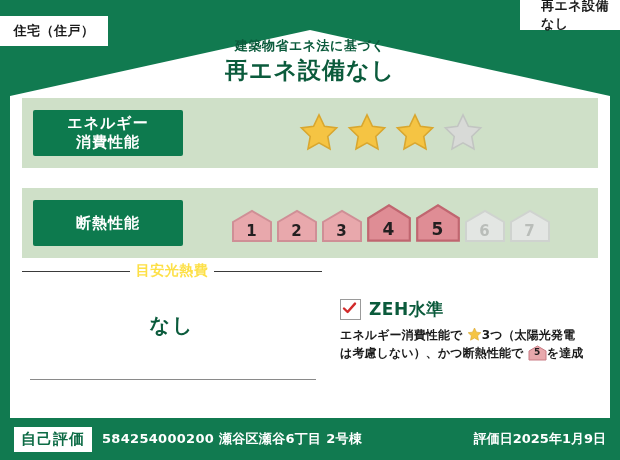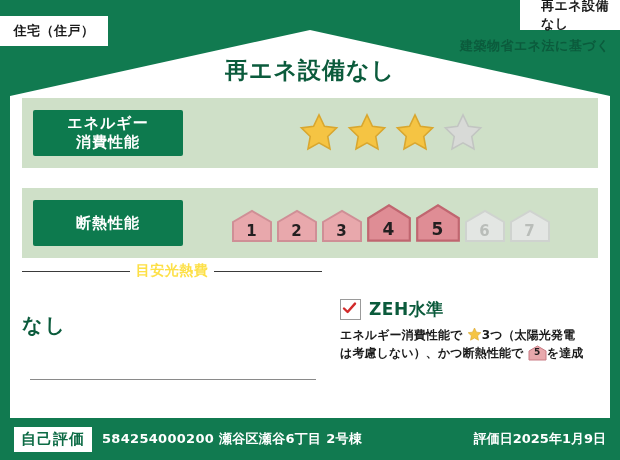--- a/index.html
+++ b/index.html
@@ -31,21 +31,20 @@
   .panel-inner{
     position:absolute;left:10px;top:30px;width:600px;height:388px;
   }
 
   .title-wrap{
     position:absolute;left:0;top:8px;width:600px;text-align:center;
   }
   .title-sub{
     font-size:13px;font-weight:700;color:#0b5b3c;letter-spacing:0.5px;
     line-height:16px;
-    text-align:right;
   }
   .title-main{
     font-size:23px;font-weight:700;color:#0b5b3c;letter-spacing:1px;
     line-height:30px;margin-top:1px;
   }
 
   
   .row{
     position:absolute;left:12px;width:576px;height:70px;
     background:#cfe0c8;display:flex;align-items:center;
@@ -79,21 +78,21 @@
 
   
   .bottom{position:absolute;left:12px;top:228px;width:576px;height:150px;display:flex;}
   .cost-box{width:300px;position:relative;}
   .cost-head{
     display:flex;align-items:center;gap:6px;margin-top:4px;
   }
   .cost-line{flex:1;height:1px;background:#3a3a3a;}
   .cost-title{font-size:14px;font-weight:700;color:#fde047;letter-spacing:0.5px;}
   .cost-val{
-    font-size:20px;font-weight:700;color:#0b5b3c;
+    text-align:center;font-size:20px;font-weight:700;color:#0b5b3c;
     margin-top:32px;letter-spacing:2px;
   }
   .cost-bottomline{
     position:absolute;left:8px;right:6px;bottom:28px;height:1px;background:#8a8a8a;
   }
 
   .zeh-box{flex:1;padding-left:18px;padding-top:40px;box-sizing:border-box;}
   .zeh-head{display:flex;align-items:center;gap:8px;}
   .chk{
     width:19px;height:19px;border:1.5px solid #9a9a9a;background:#fff;

